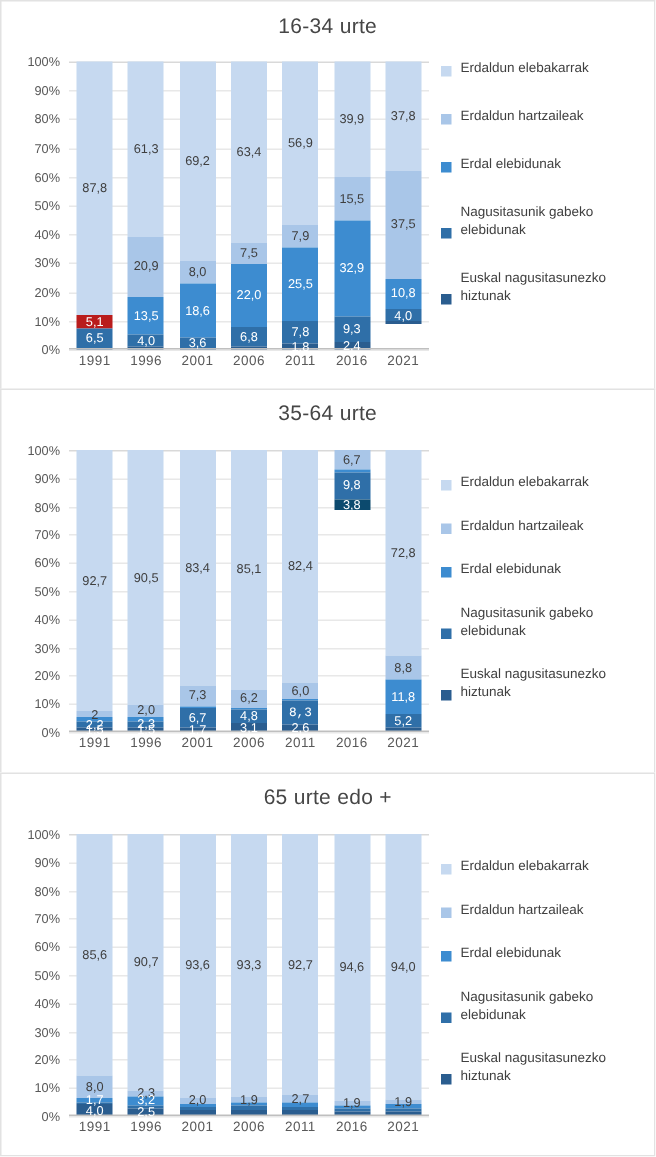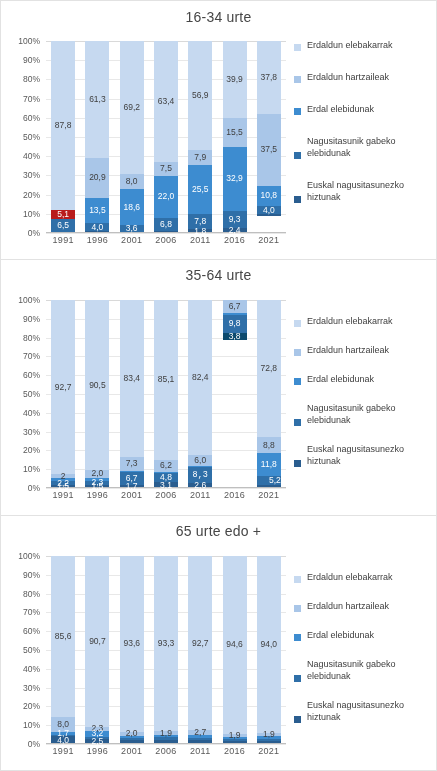--- a/index.html
+++ b/index.html
@@ -467,21 +467,21 @@
             <div class="bar">
               <div class="seg" style="height: 72.8%; background: rgb(198, 217, 240);">
                 <span class="seglabel dark">72,8</span>
               </div>
               <div class="seg" style="height: 8.8%; background: rgb(169, 198, 232);">
                 <span class="seglabel dark">8,8</span>
               </div>
               <div class="seg" style="height: 11.8%; background: rgb(61, 140, 208);">
                 <span class="seglabel light">11,8</span>
               </div>
-              <div class="seg" style="height: 5.2%; background: rgb(47, 111, 168); justify-content: flex-end;">
+              <div class="seg" style="height: 5.2%; background: rgb(47, 111, 168);">
                 <span class="seglabel light">5,2</span>
               </div>
               <div class="seg" style="height: 1.4%; background: rgb(42, 93, 143);"></div>
             </div>
           </div>
         </div>
       <div class="axis-base"></div>
     </div>
     <div class="xlabels">
         <div class="xlabel">1991</div>

